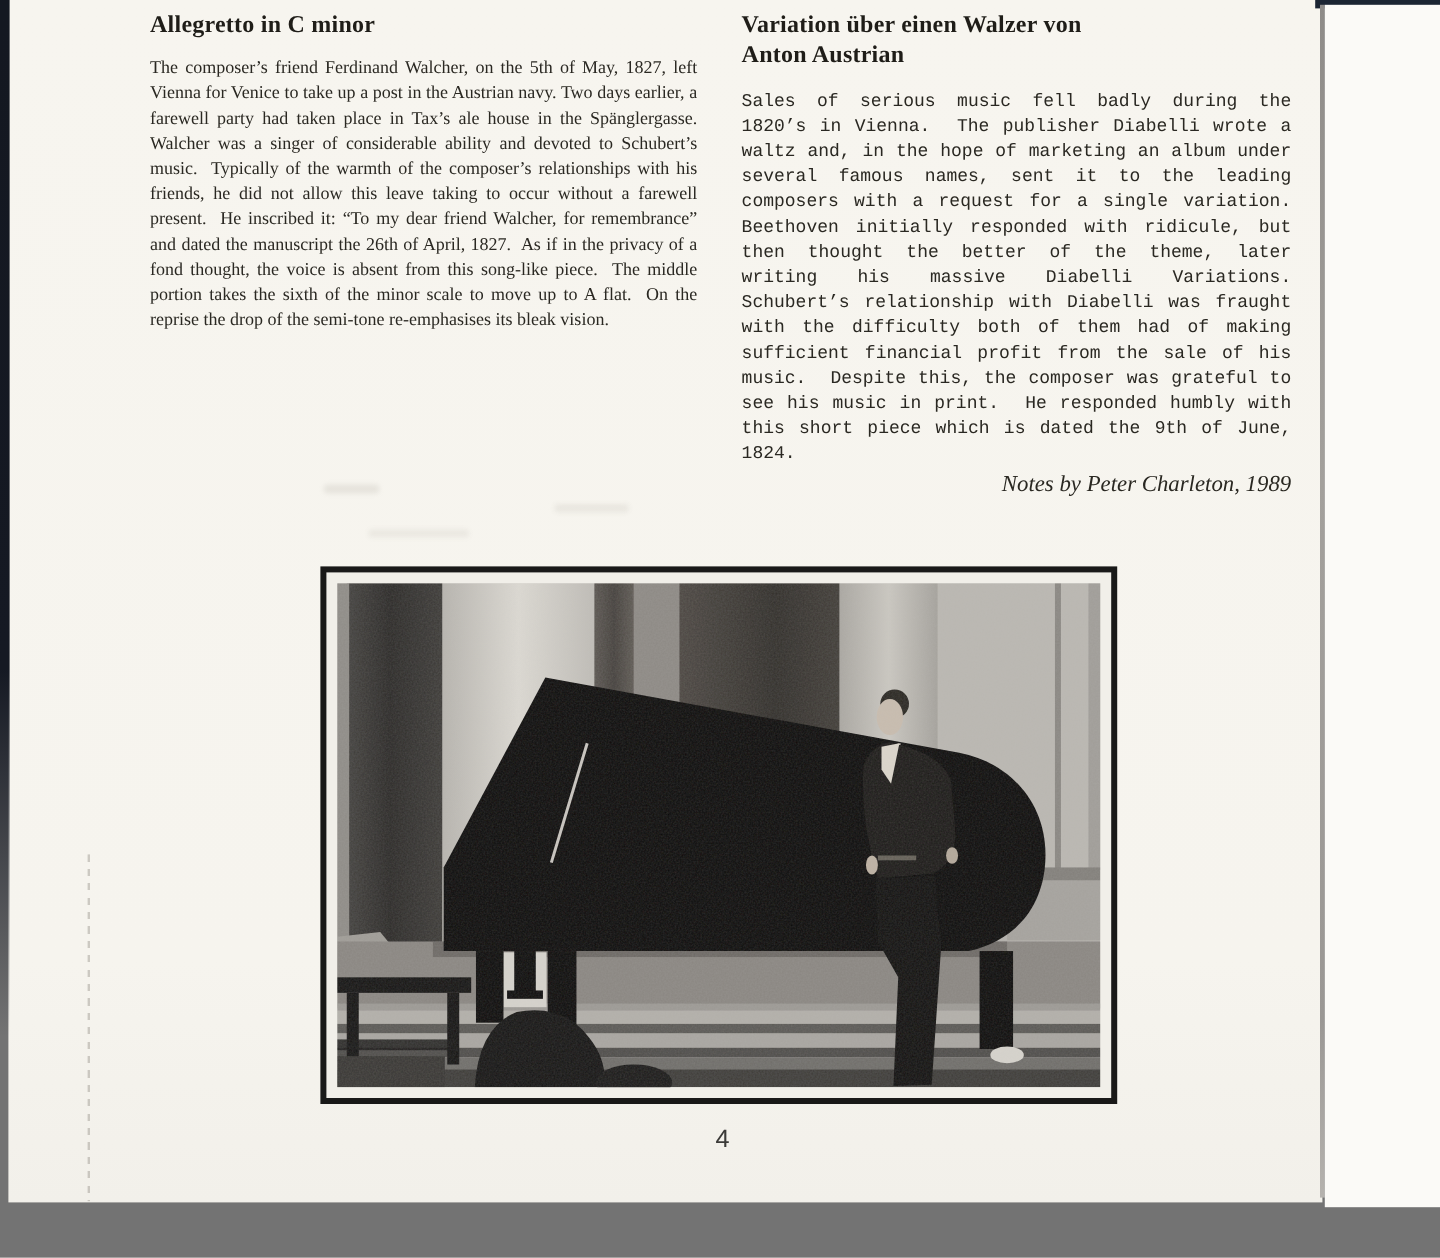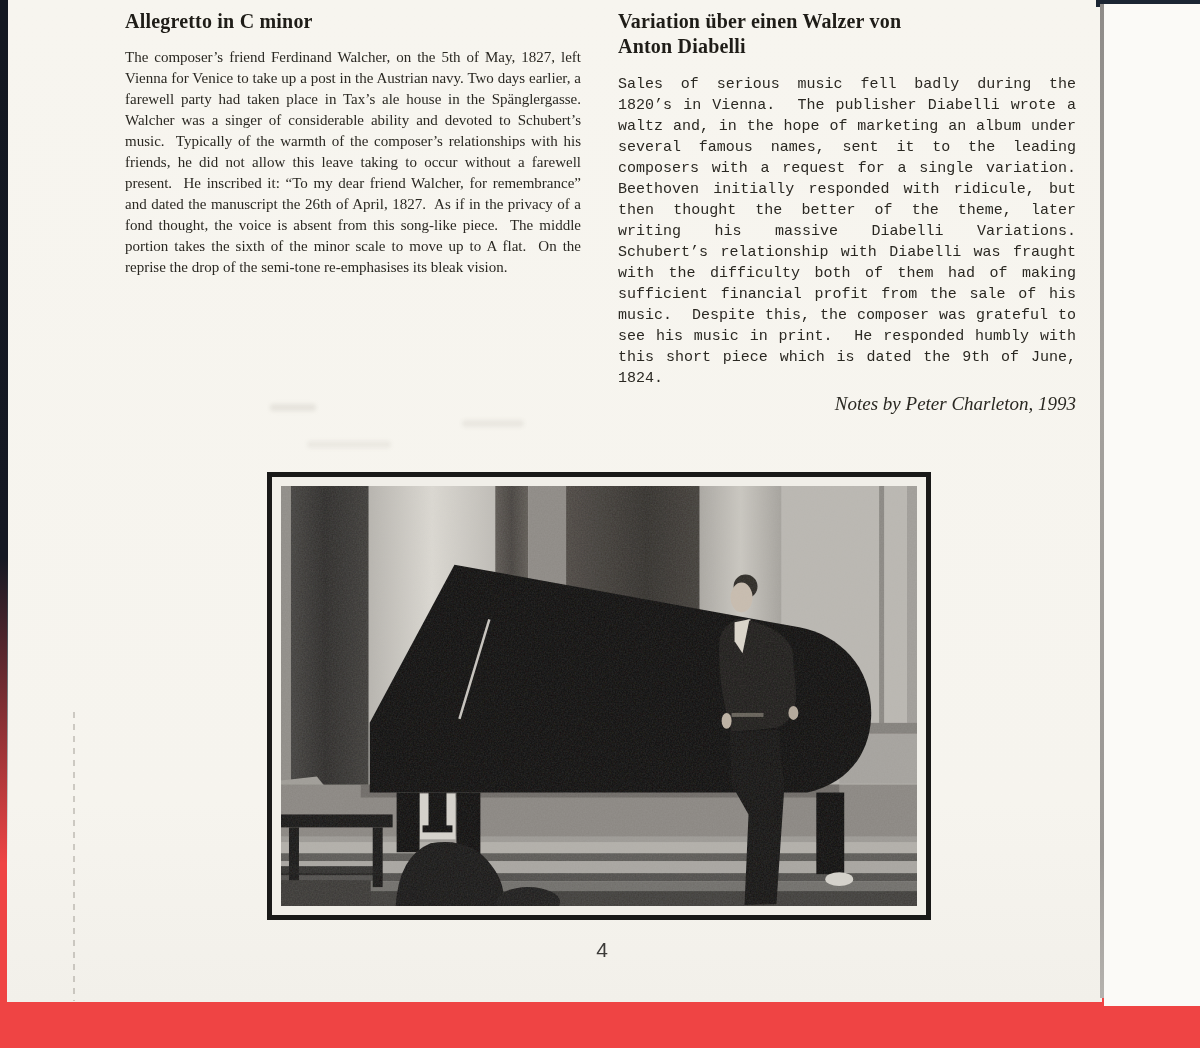--- a/index.html
+++ b/index.html
@@ -1,17 +1,17 @@
 <!DOCTYPE html>
 <html><head>
 <meta charset="utf-8">
 <style>
   html,body{margin:0;padding:0;}
   body{width:1200px;height:1048px;background:#e9e8e5;font-family:"Liberation Serif","DejaVu Serif",serif;}
-  .stage{position:relative;width:1200px;height:1048px;overflow:hidden;background:#ef4444;}
+  .stage{position:relative;width:1200px;height:1048px;overflow:hidden;background:#737373;}
 
   
   .page{position:absolute;left:7px;top:0;width:1095px;height:1002px;
         background:linear-gradient(180deg,#f7f5ef 0%,#f6f4ee 80%,#f2f0ea 100%);}
 
   
   .left-edge{position:absolute;left:0;top:0;width:8px;height:900px;
         background:linear-gradient(to bottom,#141821 0%,#151923 62%,rgba(21,25,35,0) 96%);}
   .top-right-strip{position:absolute;left:1096px;top:0;width:104px;height:7px;background:#1b2533;}
   .page-edge-line{position:absolute;left:1100px;top:4px;width:4px;height:994px;
@@ -52,23 +52,23 @@
 
   <div class="page">
 
     <div class="col col-left">
       <h2 class="hd">Allegretto in C minor</h2>
       <p class="body">The composer’s friend Ferdinand Walcher, on the 5th of May, 1827, left Vienna for Venice to take up a post in the Austrian navy. Two days earlier, a farewell party had taken place in Tax’s ale house in the Spänglergasse. Walcher was a singer of considerable ability and devoted to Schubert’s music.  Typically of the warmth of the composer’s relationships with his friends, he did not allow this leave taking to occur without a farewell present.  He inscribed it: “To my dear friend Walcher, for remembrance” and dated the manuscript the 26th of April, 1827.  As if in the privacy of a fond thought, the voice is absent from this song-like piece.  The middle portion takes the sixth of the minor scale to move up to A flat.  On the reprise the drop of the semi-tone re-emphasises its bleak vision.</p>
     </div>
 
     <div class="col col-right">
       <h2 class="hd">Variation über einen Walzer von
-Anton Diabelli</h2>
+Anton Austrian</h2>
       <p class="body">Sales of serious music fell badly during the 1820’s in Vienna.  The publisher Diabelli wrote a waltz and, in the hope of marketing an album under several famous names, sent it to the leading composers with a request for a single variation.  Beethoven initially responded with ridicule, but then thought the better of the theme, later writing his massive Diabelli Variations.  Schubert’s relationship with Diabelli was fraught with the difficulty both of them had of making sufficient financial profit from the sale of his music.  Despite this, the composer was grateful to see his music in print.  He responded humbly with this short piece which is dated the 9th of June, 1824.</p>
-      <p class="credit">Notes by Peter Charleton, 1993</p>
+      <p class="credit">Notes by Peter Charleton, 1989</p>
     </div>
 
     <div class="smudge s1"></div>
     <div class="smudge s2"></div>
     <div class="smudge s3"></div>
 
     <div class="photo-frame">
       <svg viewBox="0 0 638 422" preserveAspectRatio="none">
         <defs>
           <linearGradient id="gCol1" x1="0" y1="0" x2="1" y2="0">

